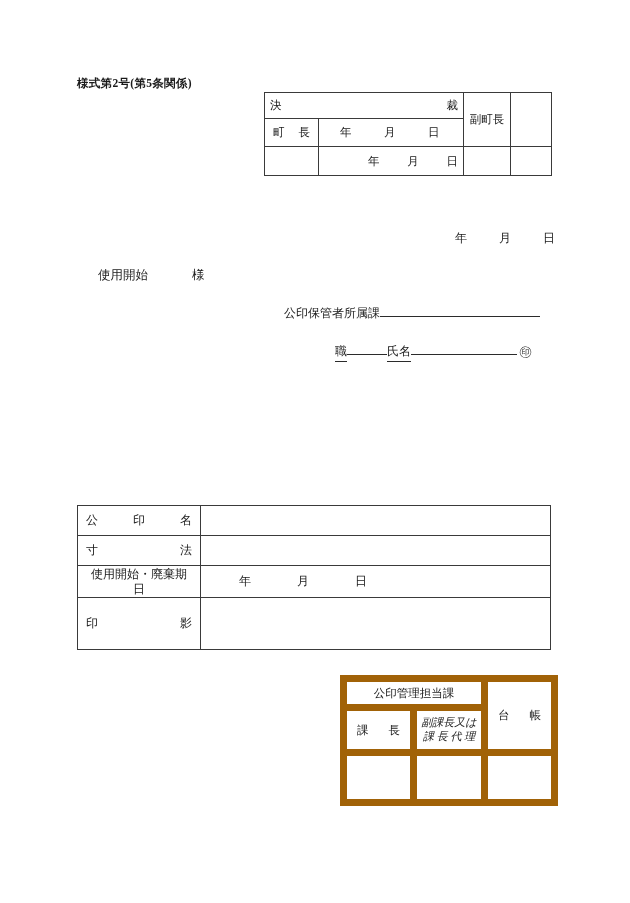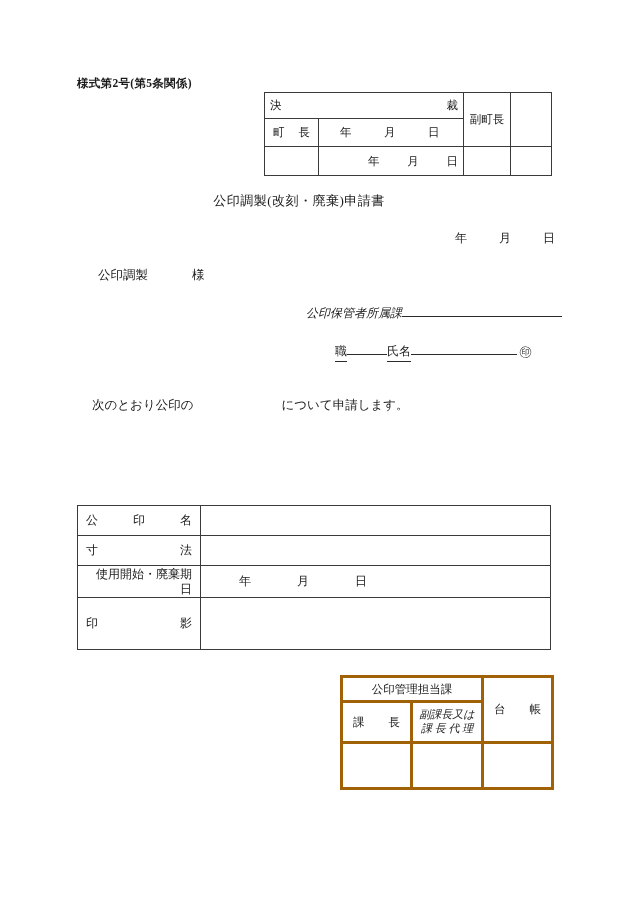--- a/index.html
+++ b/index.html
@@ -98,21 +98,21 @@
   }
   .addressee .sama { margin-left: 44px; }
 
   
   .applicant-row {
     position: absolute;
     font-size: 12px;
     display: flex;
     align-items: baseline;
   }
-  .applicant-dept { left: 306px; top: 303px; font-style: italic; }
+  .applicant-dept { left: 284px; top: 303px; }
   .applicant-name { left: 335px; top: 341px; }
   .rule {
     display: inline-block;
     border-bottom: 1px solid #2b2b2b;
     height: 13px;
   }
   .dept-rule { width: 160px; }
   .name-label-rule {
     display: inline-block;
     border-bottom: 1px solid #2b2b2b;
@@ -150,41 +150,41 @@
     font-size: 12px;
     vertical-align: middle;
     padding: 0 8px;
     line-height: 1.2;
   }
   .main-table .lbl { width: 123px; }
   .main-table .lbl .spread3 {
     display: flex;
     justify-content: space-between;
   }
-  .main-table .lbl.plain { text-align: right; }
+  .main-table .lbl.plain { text-align: center; }
   .row-h1 { height: 30px; }
   .row-h2 { height: 32px; }
   .row-h3 { height: 52px; }
   .ymd-inline {
     display: flex;
     width: 128px;
     justify-content: space-between;
     margin-left: 30px;
   }
 
   
   .kanri {
     position: absolute;
     left: 340px; top: 675px;
     width: 211px;
     border-collapse: collapse;
     table-layout: fixed;
   }
   .kanri td {
-    border: 3px solid #a16207;
+    border: 7px solid #a16207;
     font-size: 11.5px;
     text-align: center;
     vertical-align: middle;
     line-height: 1.25;
     padding: 0 4px;
   }
   .kanri .kr1 { height: 22px; }
   .kanri .kr2 { height: 38px; }
   .kanri .kr3 { height: 43px; }
   .kanri .col-ka { width: 70px; }
@@ -246,52 +246,44 @@
           <span style="width:44px">月</span>
           <span>日</span>
         </div>
       </td>
       <td class="r3"></td>
       <td class="r3"></td>
     </tr>
   </tbody>
     </table>
 
-  <div class="doc-title">
-    <span class="title-inner">公印調製(改刻・廃棄)申請書</span>
-  </div>
 
   <div class="date-line">
     <span>年</span>
     <span>月</span>
     <span>日</span>
   </div>
 
   <div class="addressee">
-    <span>公印調製</span><span class="sama">様</span>
+    <span>使用開始</span><span class="sama">様</span>
   </div>
 
   <div class="applicant-row applicant-dept">
     <span>公印保管者所属課</span>
       <span class="rule dept-rule"></span>
   </div>
 
   <div class="applicant-row applicant-name">
     <span class="name-label-rule">職</span>
       <span class="name-label-rule name-gap1"></span>
       <span class="name-label-rule">氏名</span>
       <span class="rule name-tail"></span>
       <span class="seal-mark">㊞</span>
   </div>
 
-  <div class="statement">
-    <span>次のとおり公印の</span>
-      <span class="gap"></span>
-      <span>について申請します。</span>
-  </div>
 
   <table class="main-table">
     <colgroup>
       <col style="width:123px">
       <col>
     </colgroup>
     <tbody>
         <tr class="row-h1">
       <td class="lbl">
         <div class="spread3">

